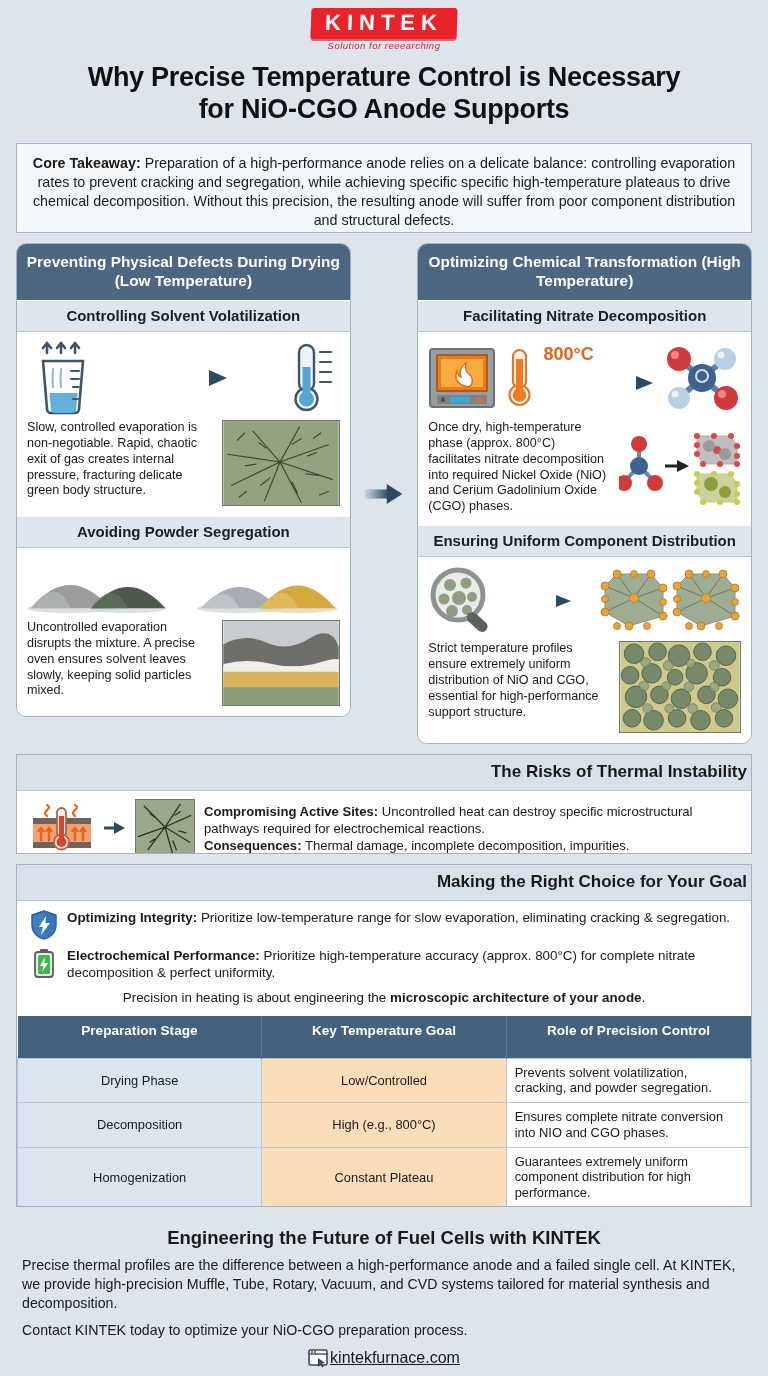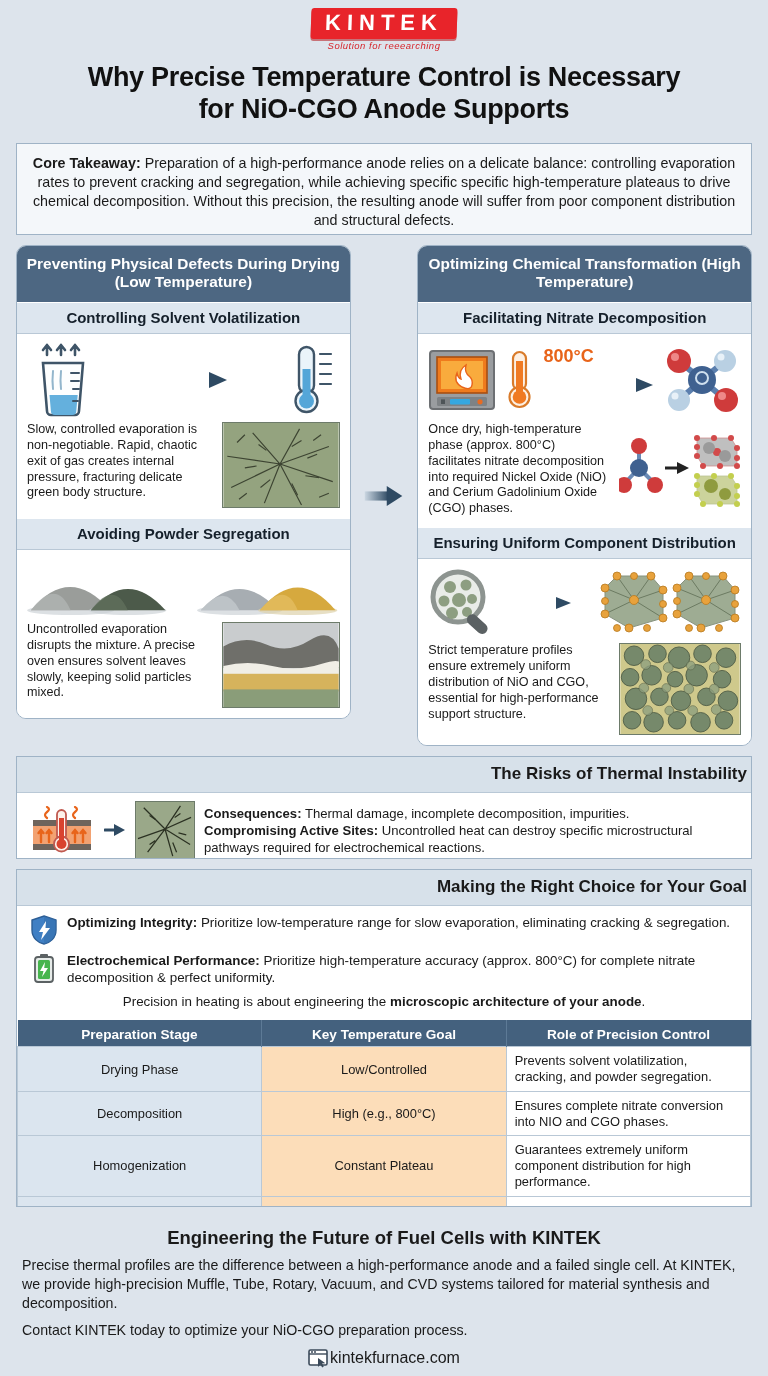--- a/index.html
+++ b/index.html
@@ -74,33 +74,33 @@
   .choice-row { display: flex; gap: 10px; align-items: flex-start; margin-bottom: 7px; }
   .choice-text { font-size: 13.4px; line-height: 1.3; flex: 1; }
   .choice-text b { font-weight: 700; }
   .choice-note { text-align: center; font-size: 13.4px; padding: 1px 0 2px; }
   .choice-note b { font-weight: 700; }
 
   
   table { width: 100%; border-collapse: collapse; table-layout: fixed; }
   thead th {
     background: #44617e; color: #fff; font-weight: 700; font-size: 13.6px;
-    padding: 7px 4px 4px; text-align: center; border-right: 1px solid #5d7a96;
+    padding: 7px 4px 20px; text-align: center; border-right: 1px solid #5d7a96;
   }
   thead th:last-child { border-right: none; }
   tbody td { border: 1px solid #b9c8d6; font-size: 12.9px; padding: 6px 8px; vertical-align: middle; }
   td.c-stage { background: #dbe5ef; text-align: center; width: 193px; margin-left: 32px; }
   td.c-goal  { background: #fcddb9; text-align: center; width: 215px; }
   td.c-role  { background: #fff; line-height: 1.22; }
 
   
   .footer { background: #dde4ec; padding: 10px 22px 8px; margin-top: 10px; flex: 1; }
   .footer-title { text-align: center; font-size: 18.5px; font-weight: 700; margin-bottom: 7px; }
   .footer-p { font-size: 14.2px; line-height: 1.34; margin-bottom: 8px; }
-  .footer-site { text-align: center; font-size: 16px; margin-top: 6px; display: flex; align-items: center; justify-content: center; gap: 2px; }
+  .footer-site { text-align: center; font-size: 16px; margin-top: 6px; display: flex; align-items: center; justify-content: center; gap: 2px; text-decoration: underline; }
 
   svg { display: block; }
 </style>
 </head>
 <body>
 
 <div class="page">
 
   <div class="header">
     <div class="logo-wrap">
@@ -471,22 +471,22 @@
         <path d="M10 1 L21 7 L10 13 Z" fill="#2e4a63"></path>
       </svg>
       <svg width="60" height="58" viewBox="0 0 60 58" style="flex:none;border:1px solid #6d7b6a;">
         <rect width="60" height="58" fill="#9aa889"></rect>
         <g stroke="#2b3122" stroke-width="1.3" fill="none">
           <path d="M30 28 L8 6 M30 28 L46 4 M30 28 L57 16 M30 28 L56 44 M30 28 L38 56 M30 28 L12 52 M30 28 L2 38"></path>
           <path d="M20 18 L14 14 M40 16 L46 12 M44 32 L52 34 M38 42 L42 52 M20 40 L14 44"></path>
         </g>
       </svg>
       <div class="risk-text">
+        <div><b>Compromising Active Sites:</b><span> Uncontrolled heat can destroy specific microstructural pathways required for electrochemical reactions.</span></div>
         <div><b>Consequences:</b><span> Thermal damage, incomplete decomposition, impurities.</span></div>
-        <div><b>Compromising Active Sites:</b><span> Uncontrolled heat can destroy specific microstructural pathways required for electrochemical reactions.</span></div>
       </div>
     </div>
   </div>
 
   <div class="card" style="margin-top:10px;">
     <div class="wide-head">Making the Right Choice for Your Goal</div>
     <div class="choice-body">
 
       <div class="choice-row">
         <svg width="26" height="30" viewBox="0 0 26 30" style="flex:none;margin-top:1px;">

